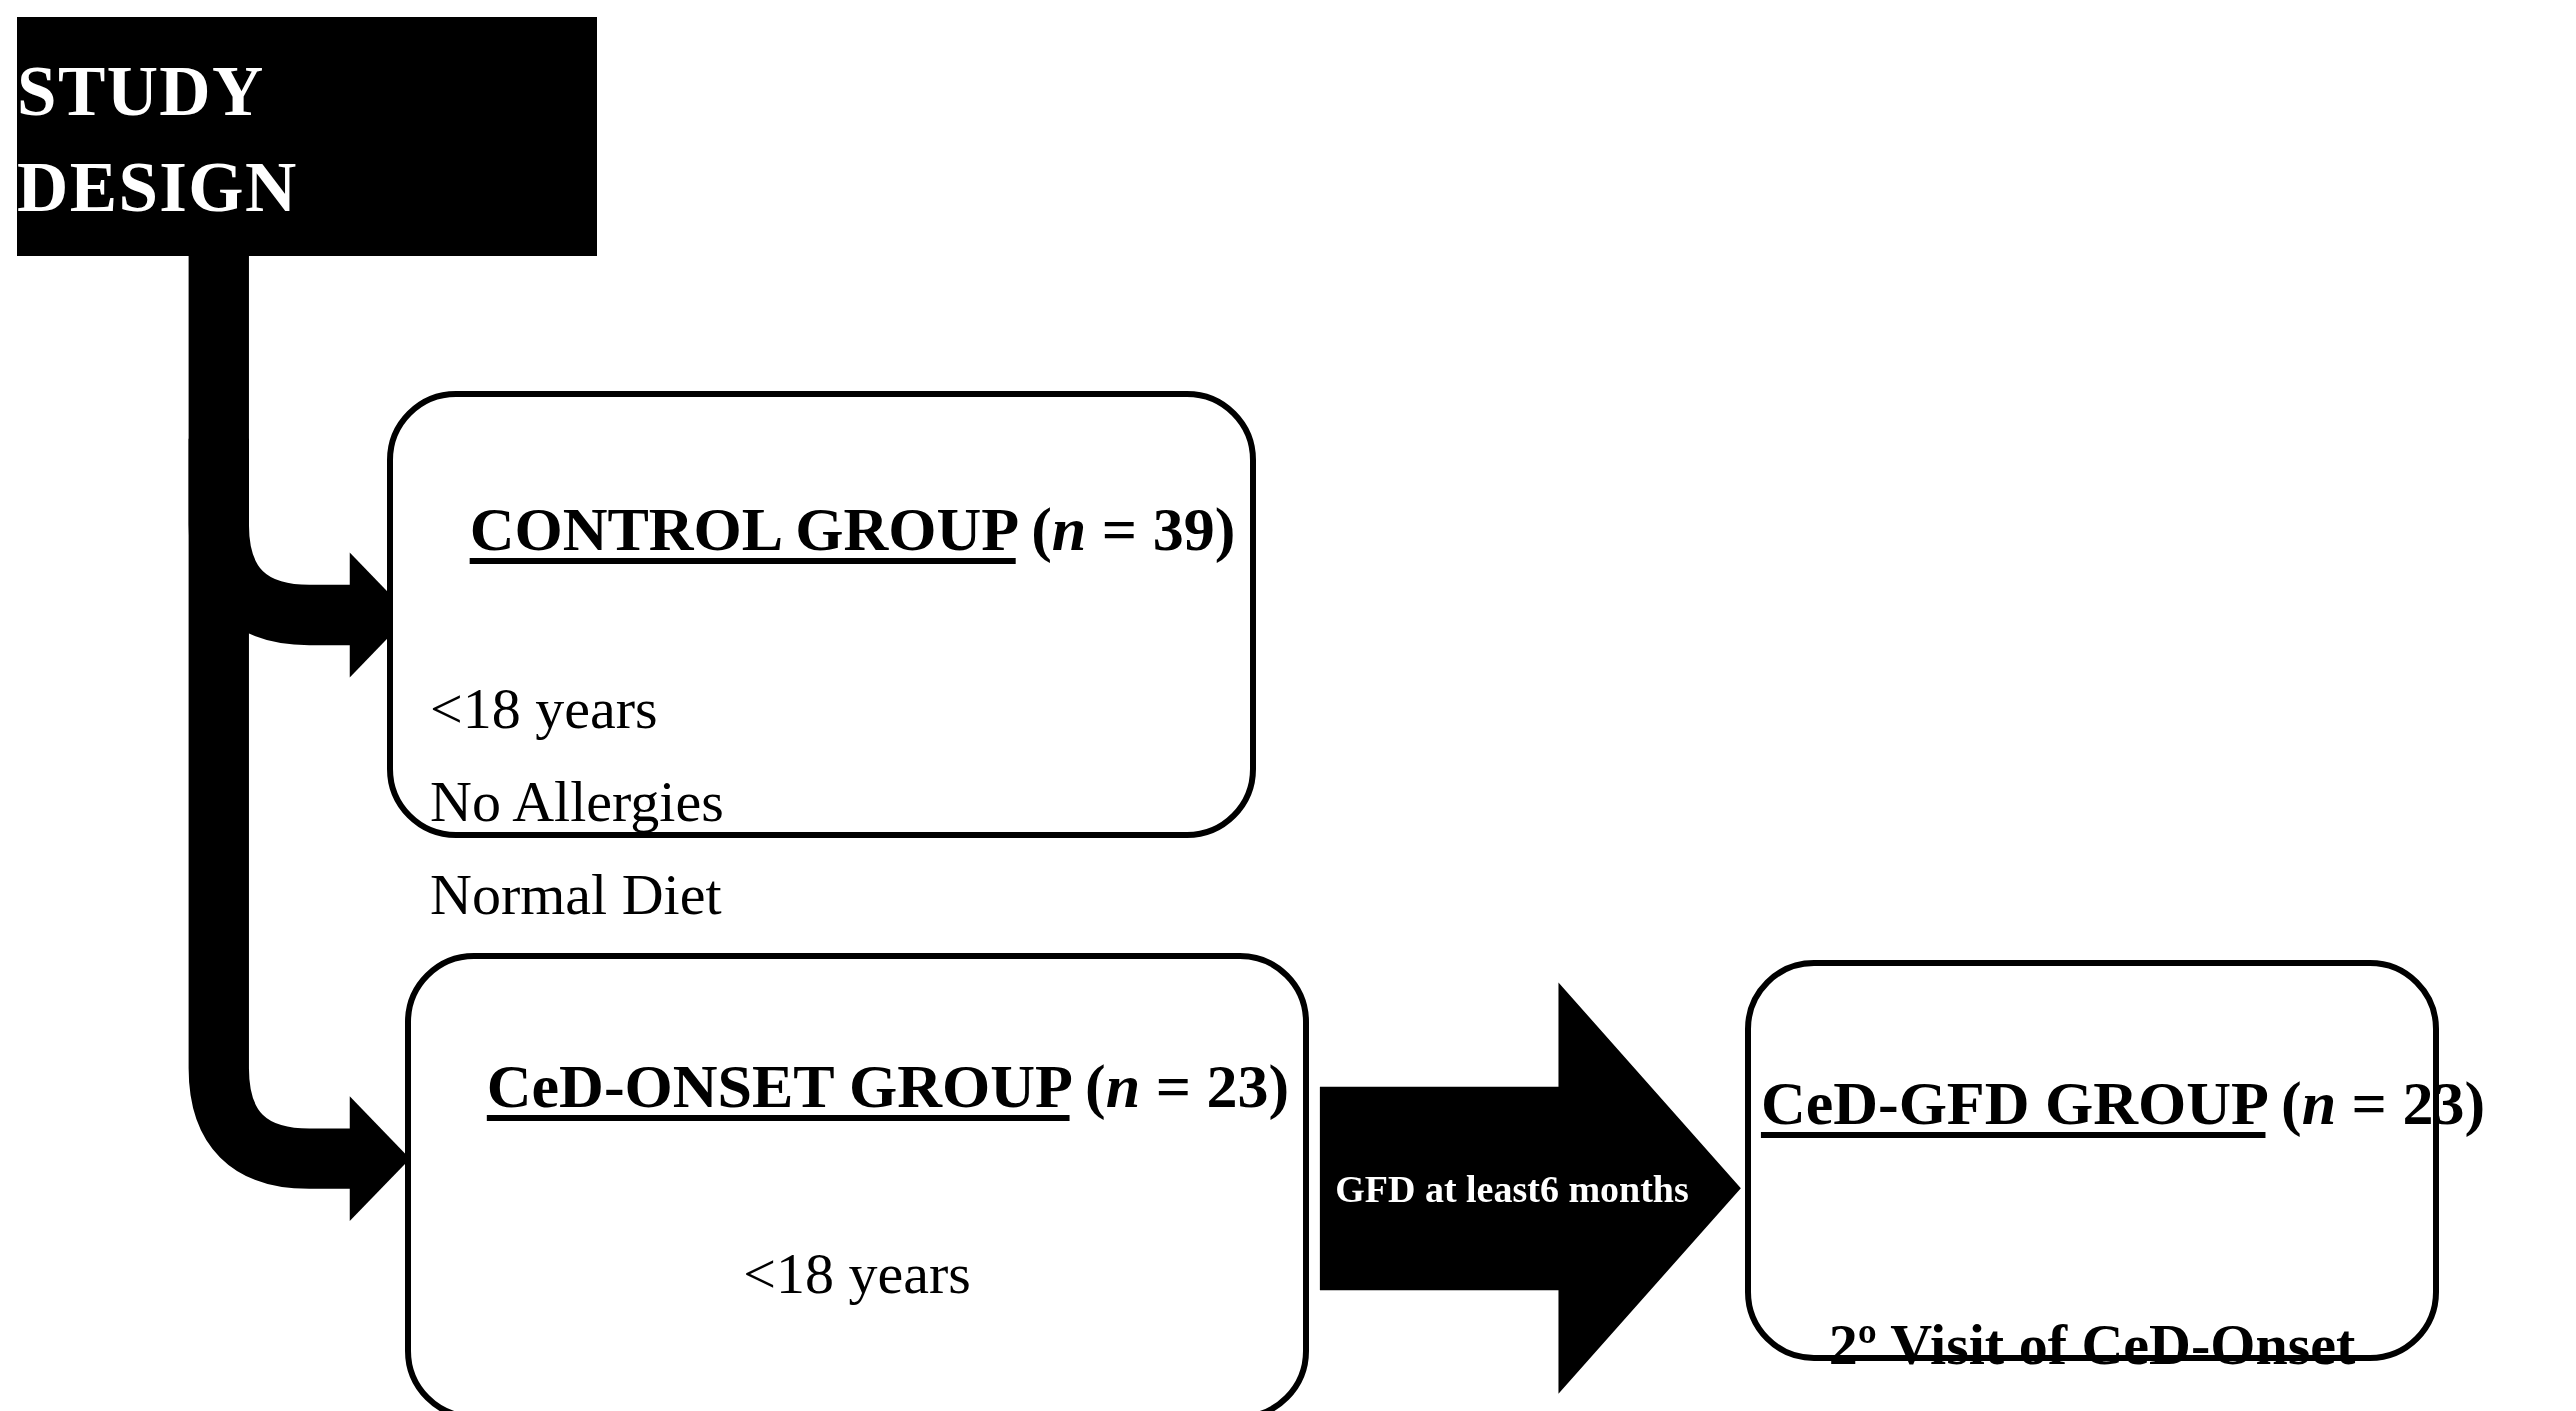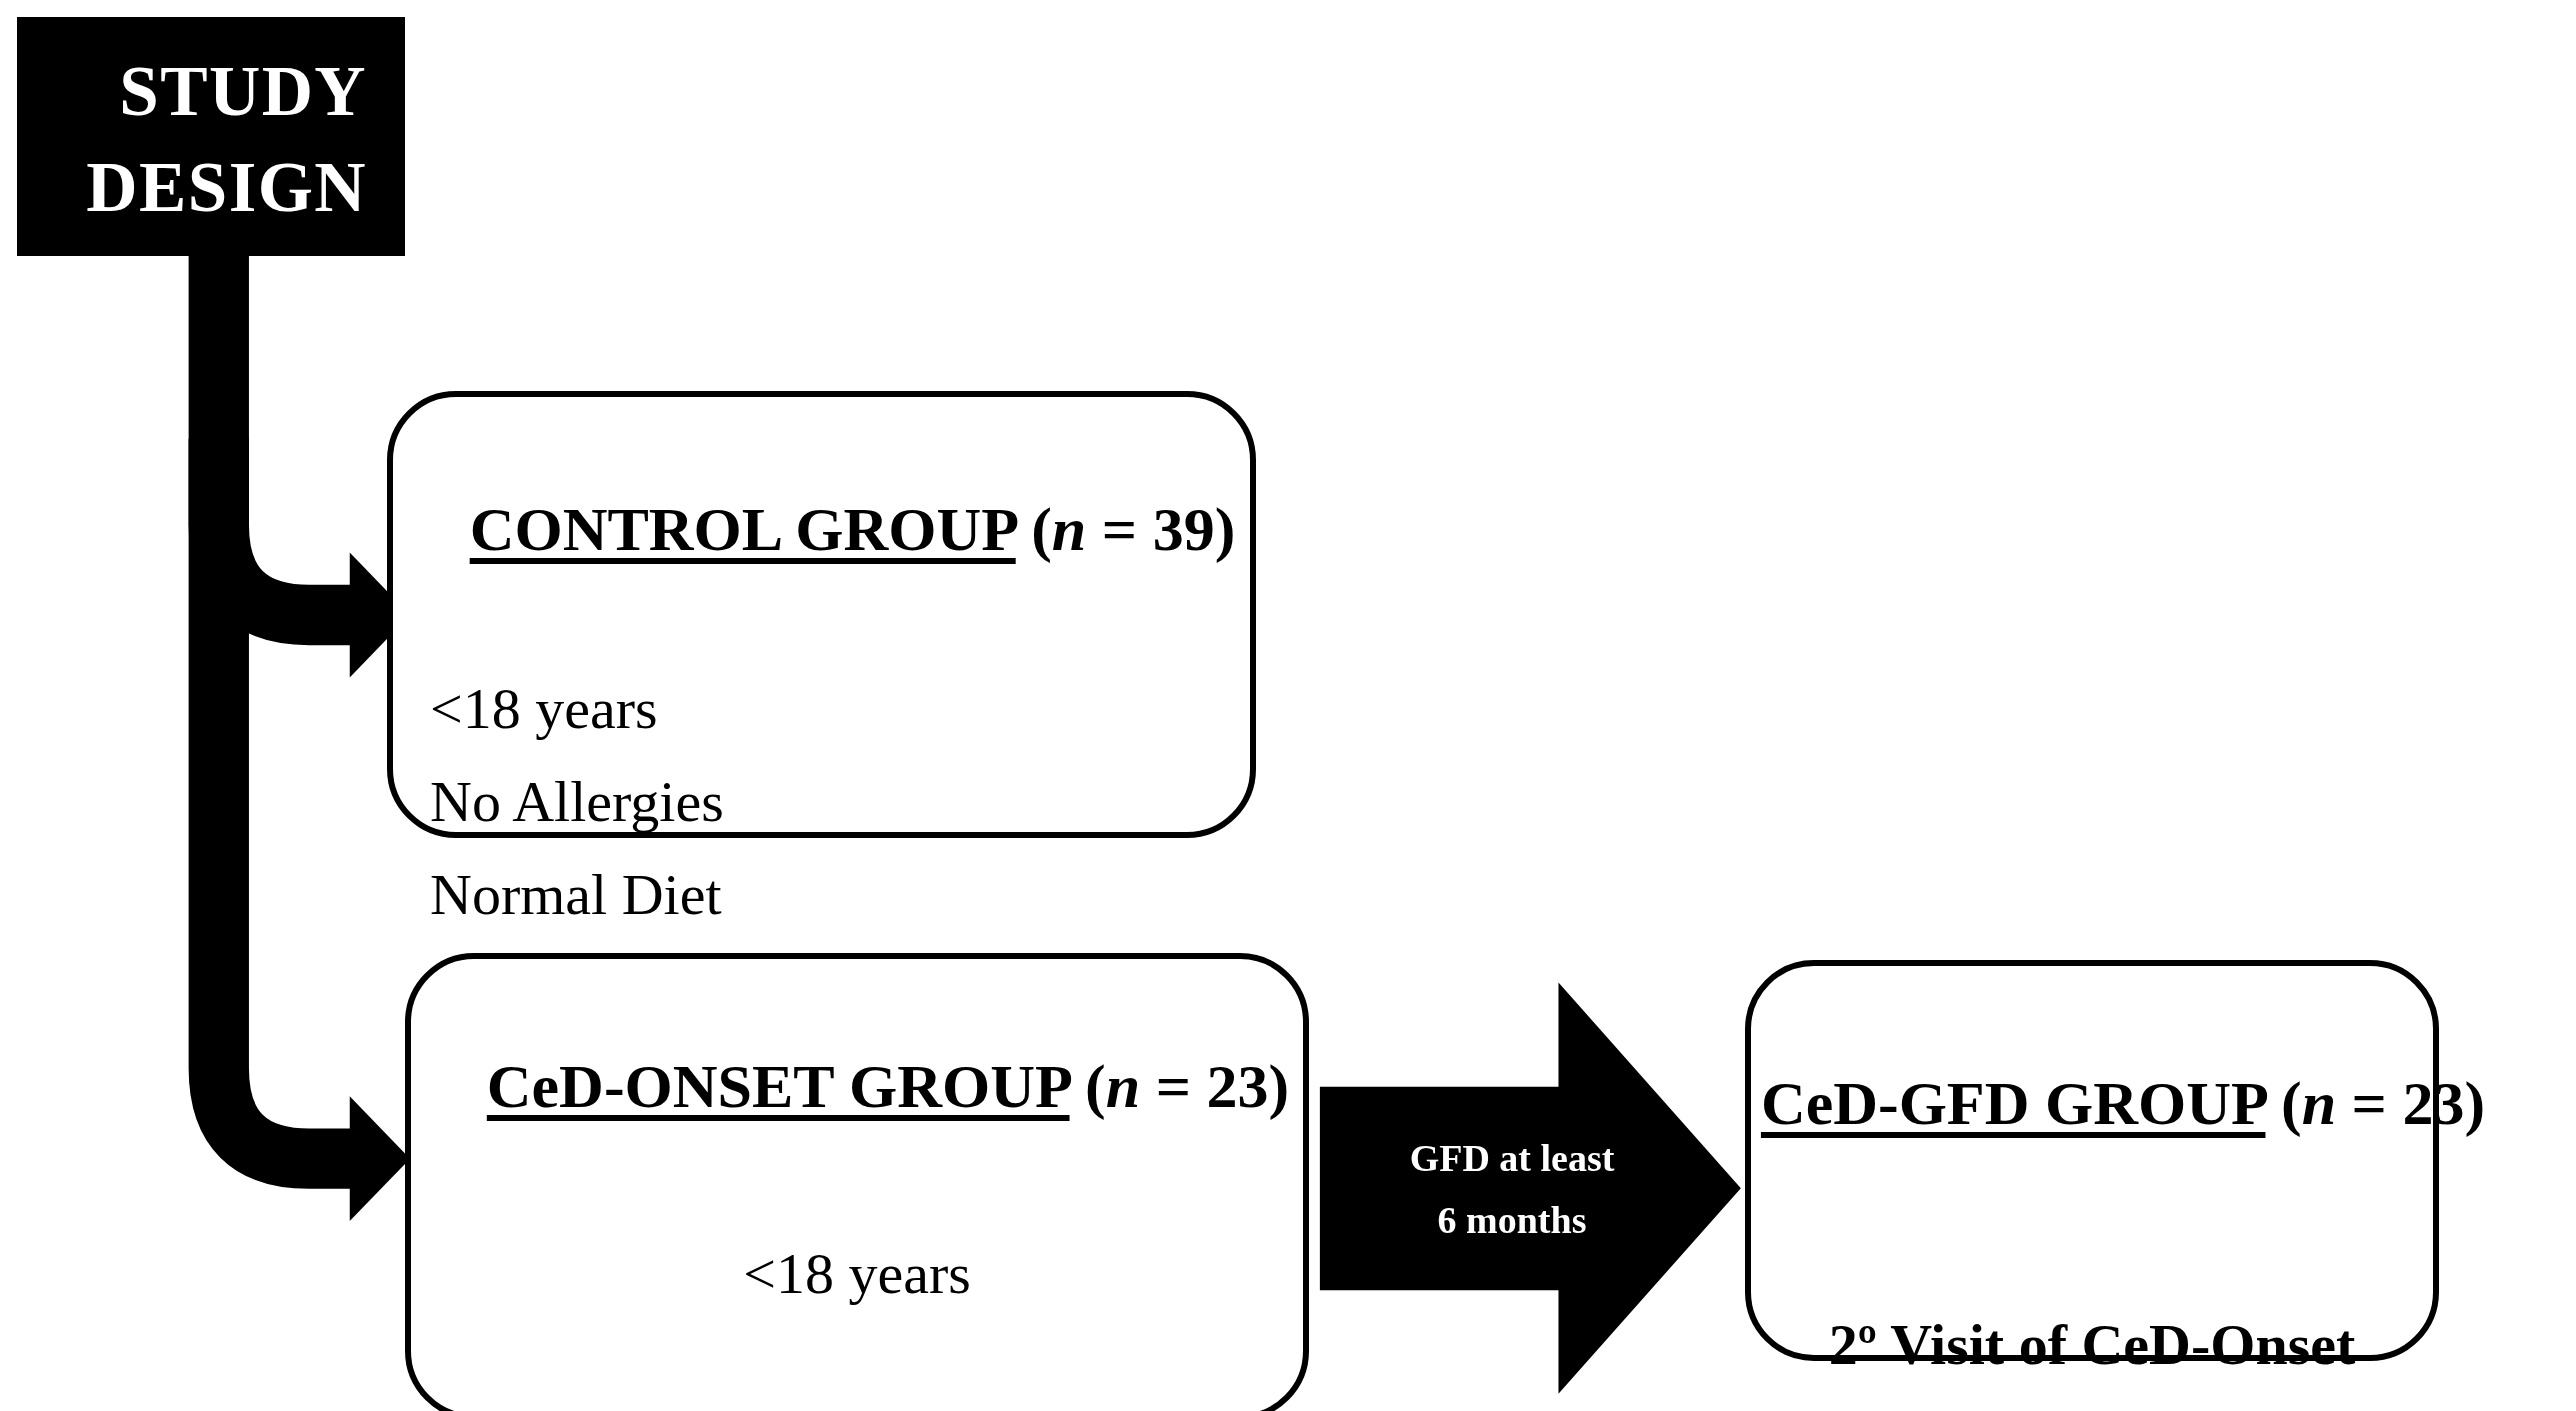--- a/index.html
+++ b/index.html
@@ -3,22 +3,22 @@
 <meta charset="utf-8">
 <style>
   html,body{margin:0;padding:0;background:#ffffff;}
   body{
     width:2576px;height:1411px;position:relative;overflow:hidden;
     font-family:"Liberation Serif","DejaVu Serif",serif;color:#000;
   }
   .abs{position:absolute;}
   
   .study-box{
-    left:17px;top:16.5px;width:388px;height:239px;background:#000;color:#fff;
-    display:flex;flex-direction:column;justify-content:center;align-items:flex-end;
+    left:17px;top:16.5px;width:580px;height:239px;background:#000;color:#fff;
+    display:flex;flex-direction:column;justify-content:center;align-items:flex-start;
     box-sizing:border-box;padding-right:38px;padding-top:5.5px;
     font-weight:bold;font-size:71px;line-height:96px;letter-spacing:1.4px;
   }
   
   .connectors{left:0;top:0;width:2576px;height:1411px;}
   
   .gbox{
     background:#fff;border:6.2px solid #000;border-radius:69px;box-sizing:border-box;
     display:flex;flex-direction:column;align-items:center;
   }
@@ -41,21 +41,21 @@
     font-size:58px;line-height:93px;
   }
   .col-left{width:416px;flex:0 0 416px;}
   .col-right{flex:1;}
   
   .onset-lines{margin-top:35px;font-size:58px;line-height:91px;text-align:center;}
   .gfd-lines{margin-top:89px;font-size:58px;line-height:91px;text-align:center;font-weight:bold;}
   
   .arrow-label{
     left:1320px;top:1087px;width:384px;height:204px;color:#fff;
-    display:flex;flex-direction:column;justify-content:center;align-items:center;
+    display:flex;flex-direction:row;justify-content:center;align-items:center;
     font-weight:bold;font-size:38px;line-height:62px;
   }
 </style>
 </head>
 <body>
 
 <svg class="abs connectors" viewBox="0 0 3757 2058" xmlns="http://www.w3.org/2000/svg" aria-hidden="true">
   <path d="M319,373 L319,1558 Q319,1690 451,1690 L514,1690" fill="none" stroke="#000" stroke-width="88"></path>
   <path d="M319,640 L319,765 Q319,897 451,897 L514,897" fill="none" stroke="#000" stroke-width="88"></path>
   <polygon points="510,806 510,988 598,897" fill="#000"></polygon>

